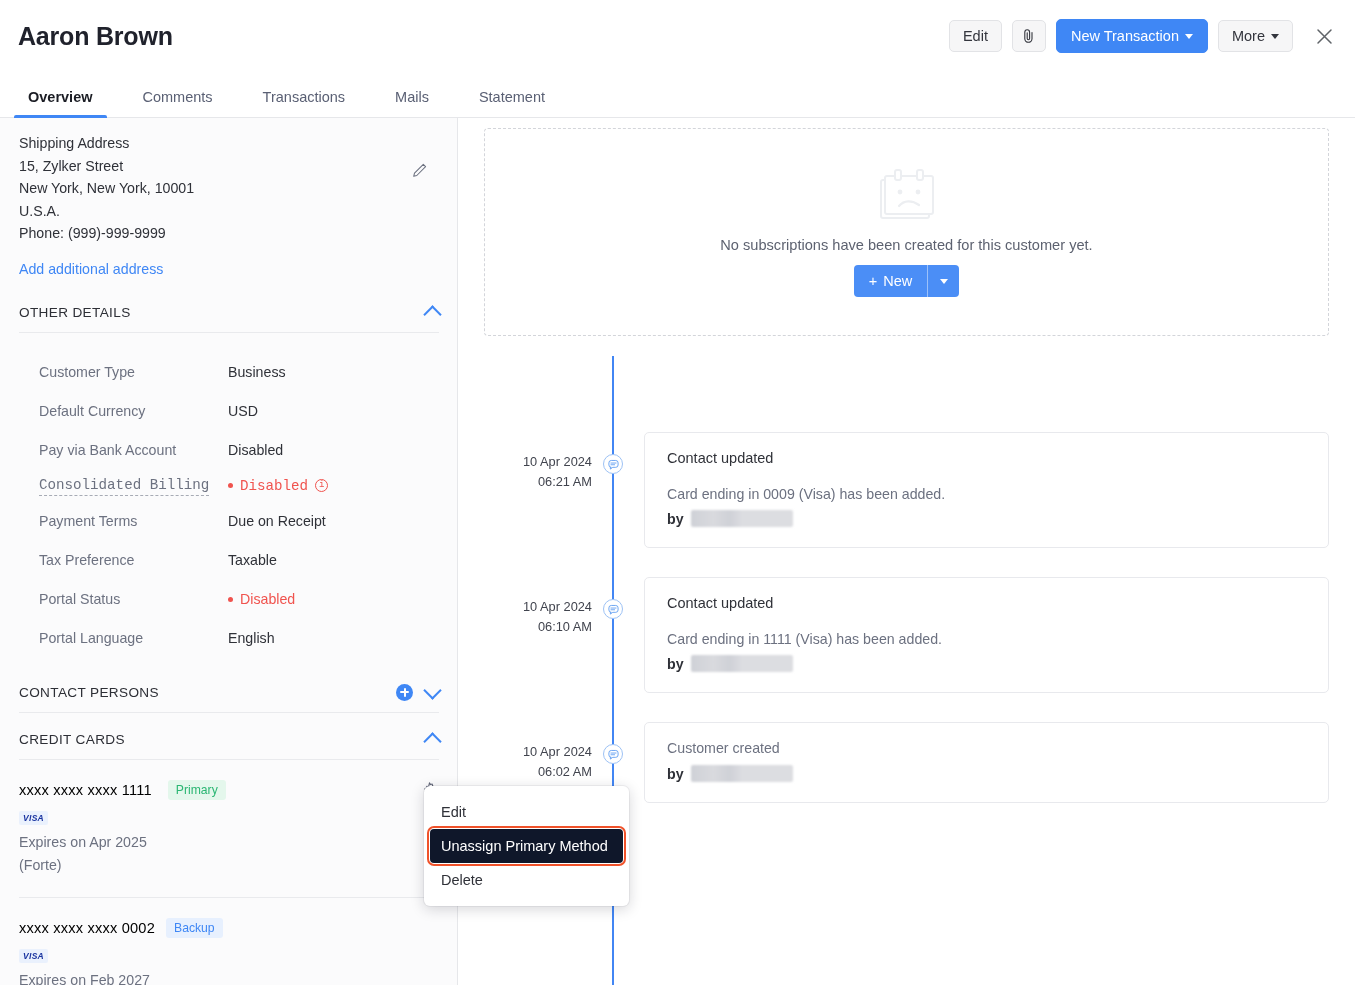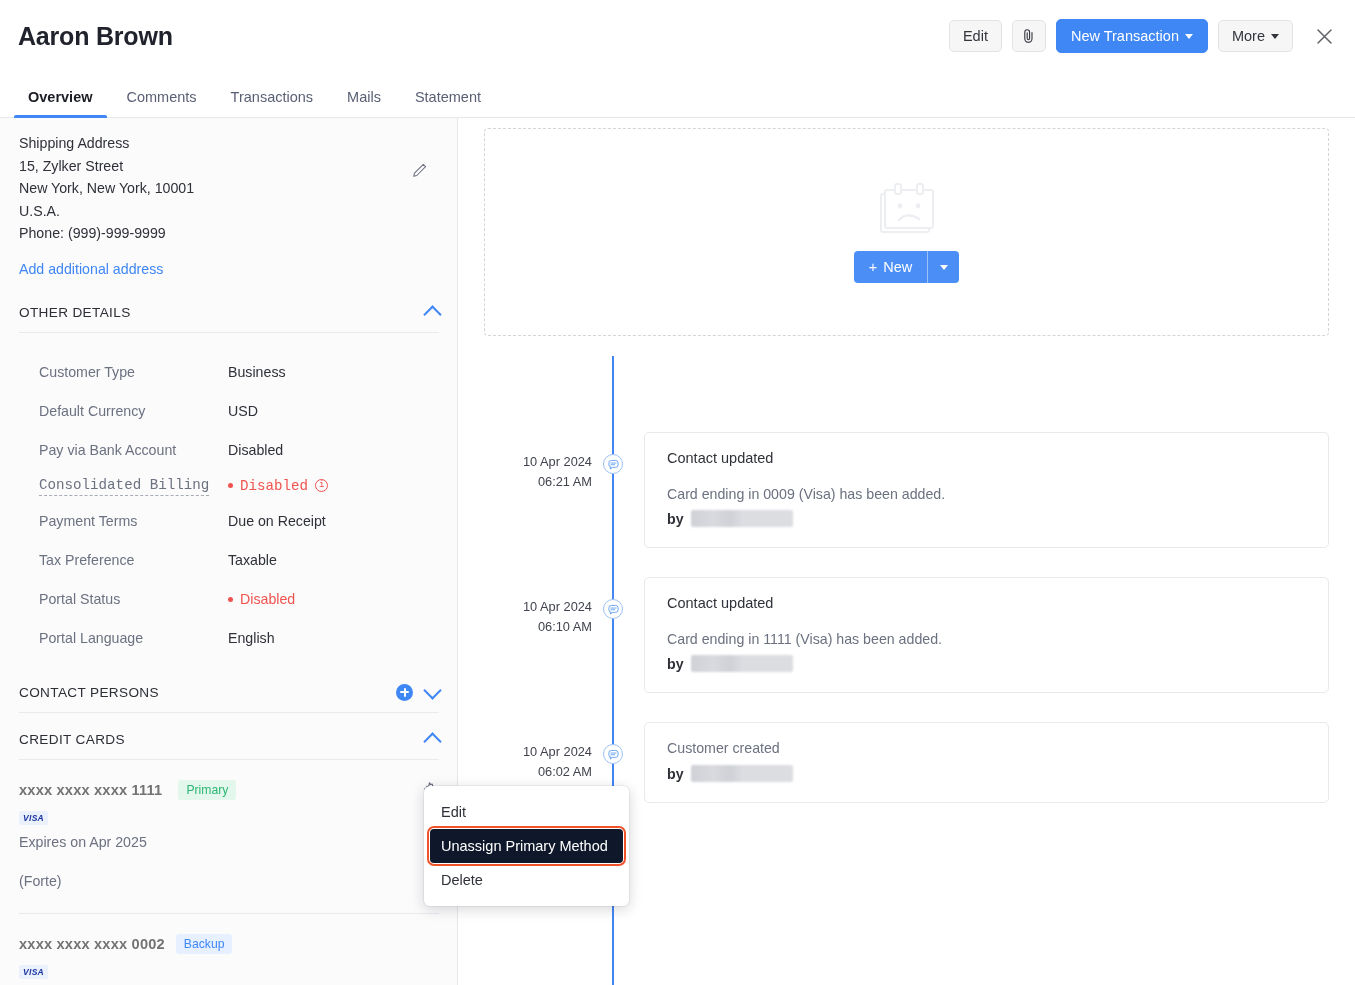--- a/index.html
+++ b/index.html
@@ -59,21 +59,21 @@
     display: flex; align-items: center; justify-content: center;
     cursor: pointer; color: #5f6368;
   }
 
   
   .tabs {
     display: flex; align-items: flex-end;
     padding: 0 0 0 14px;
     height: 46px;
     border-bottom: 1px solid #e6e7ea;
-    gap: 6px;
+    gap: 22px;
   }
   .tab {
     font-size: 14.5px; color: #5a6074;
     padding: 0 14px 12px 14px;
     cursor: pointer; position: relative;
     white-space: nowrap;
   }
   .tab.active { color: #1b1d24; font-weight: bold; }
   .tab.active::after {
     content: ""; position: absolute;
@@ -157,21 +157,21 @@
     display:inline-flex; align-items:center; justify-content:center;
     width: 13px; height: 13px; border: 1px solid #f0534e; border-radius: 50%;
     font-size: 9px; margin-left: 7px; color: #f0534e; font-style: normal;
     line-height: 1; cursor: pointer;
   }
 
   
   .card-item { padding: 20px 0 4px 0; position: relative; }
   .card-item + .card-item { border-top: 1px solid #e9eaed; }
   .card-top { display: flex; align-items: center; }
-  .card-number { font-size: 14.6px; color: #737373; letter-spacing: 0.2px; font-weight: bold; }
+  .card-number { font-size: 14.6px; color: #000000; letter-spacing: 0.2px; }
   .badge {
     font-size: 12.2px; padding: 3px 8px; border-radius: 3px;
     margin-left: 11px; white-space: nowrap;
   }
   .badge.primary { background: #e4f7ec; color: #2bb673; margin-left: 16px; }
   .badge.backup { background: #e7f0fe; color: #3f87f5; }
   .gear {
     margin-left: auto; width: 18px; height: 18px;
     cursor: pointer; color: #5f6476;
   }
@@ -406,21 +406,21 @@
           <span class="badge primary">Primary</span>
           <div class="gear">
             <svg width="17" height="17" viewBox="0 0 20 20">
               <path d="M10 13.1a3.1 3.1 0 1 0 0-6.2 3.1 3.1 0 0 0 0 6.2z" fill="none" stroke="#5f6476" stroke-width="1.3"></path>
               <path d="M10 2.2l1.1 1.9 2.1-.5.5 2.1 1.9 1.1-1 1.9 1 1.9-1.9 1.1-.5 2.1-2.1-.5L10 17.8l-1.1-1.9-2.1.5-.5-2.1-1.9-1.1 1-1.9-1-1.9 1.9-1.1.5-2.1 2.1.5z" fill="none" stroke="#5f6476" stroke-width="1.25" stroke-linejoin="round"></path>
             </svg>
           </div>
         </div>
         <div><span class="visa-chip">VISA</span></div>
         <div class="card-exp">Expires on Apr 2025</div>
-        <div class="card-exp" style="margin-top:16px;">(Forte)</div>
+        <div class="card-exp" style="margin-top:0;">(Forte)</div>
       </div>
 
       <div class="card-item" style="margin-top:16px;">
         <div class="card-top">
           <span class="card-number">xxxx xxxx xxxx 0002</span>
           <span class="badge backup">Backup</span>
         </div>
         <div><span class="visa-chip">VISA</span></div>
         <div class="card-exp">Expires on Feb 2027</div>
         <div class="card-exp" style="margin-top:0;">(Forte)</div>
@@ -433,20 +433,21 @@
       <div class="empty-box">
         <svg width="62" height="58" viewBox="0 0 62 58">
           <rect x="5" y="13" width="48" height="38" rx="2" fill="none" stroke="#eceef1" stroke-width="2"></rect>
           <rect x="9" y="9" width="48" height="38" rx="2" fill="#fff" stroke="#eceef1" stroke-width="2"></rect>
           <rect x="19" y="3" width="6" height="10" rx="2" fill="#fff" stroke="#eceef1" stroke-width="2"></rect>
           <rect x="41" y="3" width="6" height="10" rx="2" fill="#fff" stroke="#eceef1" stroke-width="2"></rect>
           <circle cx="24" cy="25" r="2.4" fill="#eceef1"></circle>
           <circle cx="42" cy="25" r="2.4" fill="#eceef1"></circle>
           <path d="M23 39c5-6 13-6 20-1" fill="none" stroke="#eceef1" stroke-width="2.2" stroke-linecap="round"></path>
         </svg>
+        <div class="empty-text">No subscriptions have been created for this customer yet.</div>
         <div class="split-btn">
           <div class="split-main">
             <span>+</span>
             <span>New</span>
           </div>
           <div class="split-div"></div>
           <div class="split-arrow">
             <span class="caret" style="margin-left:0;"></span>
           </div>
         </div>

